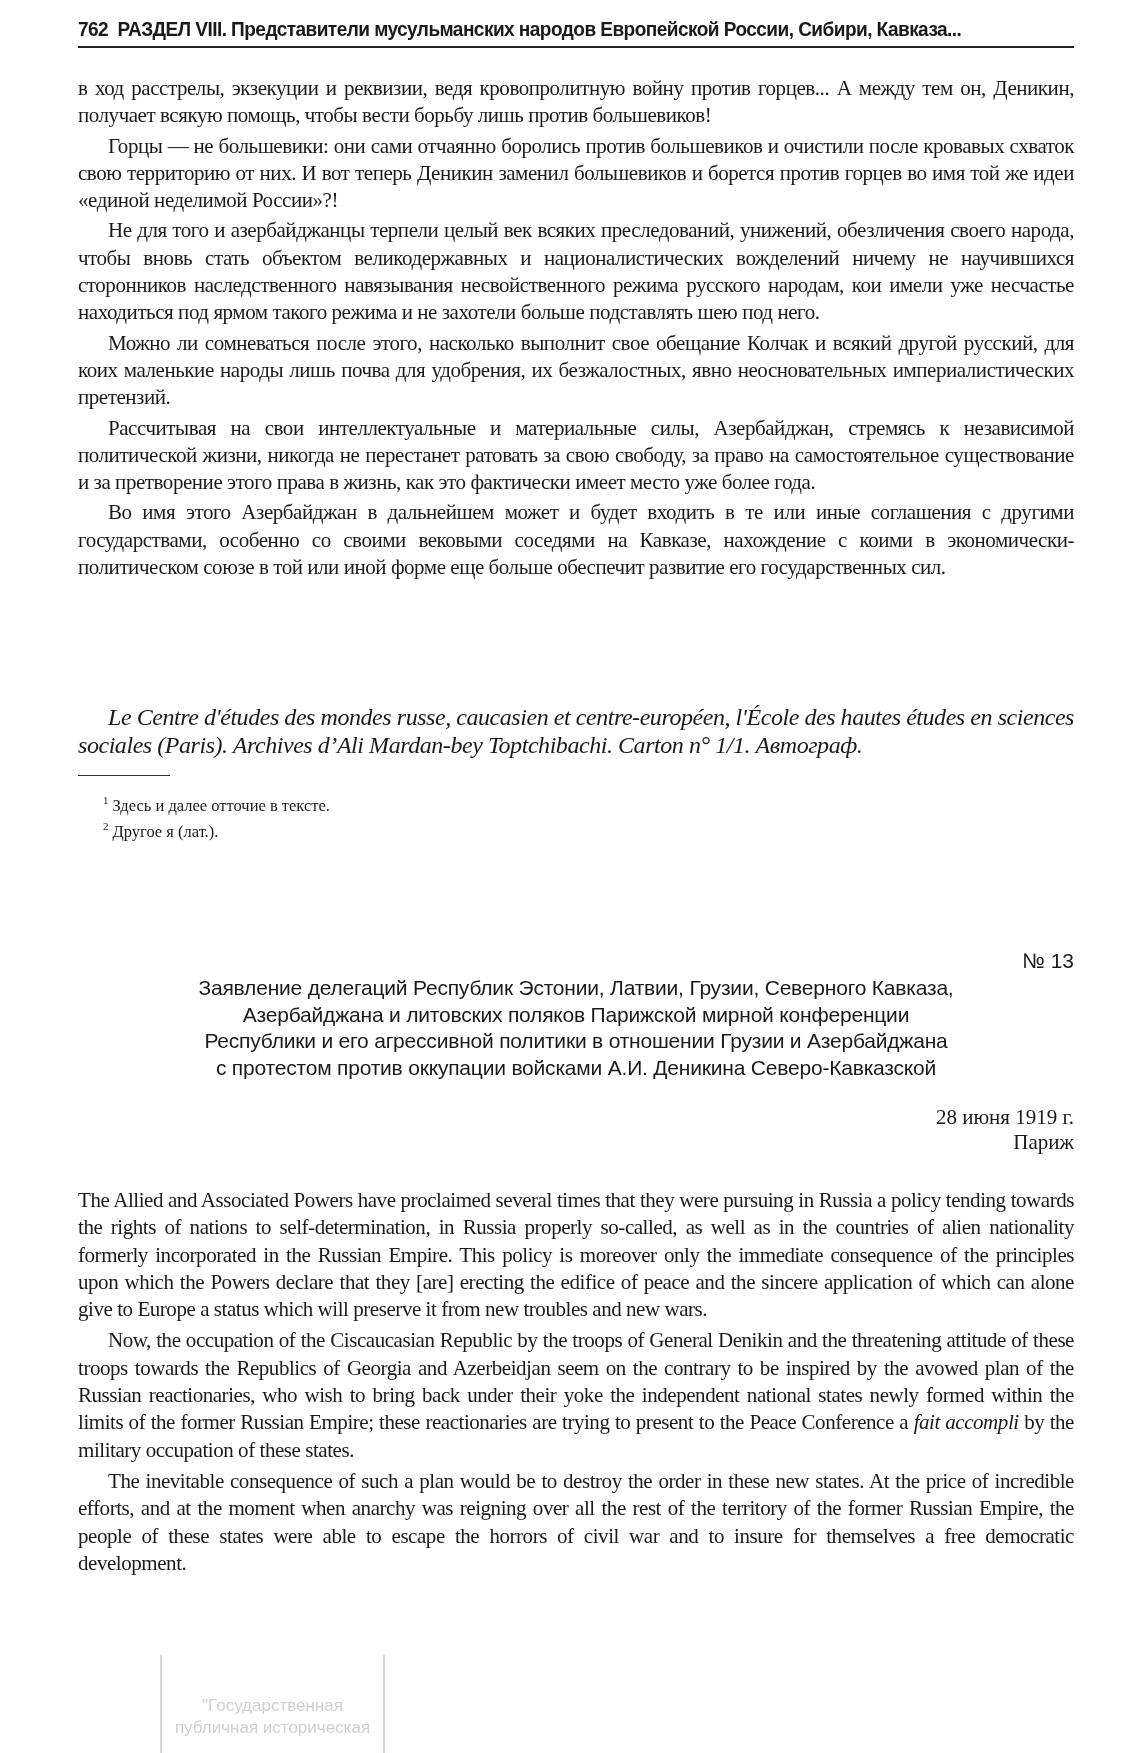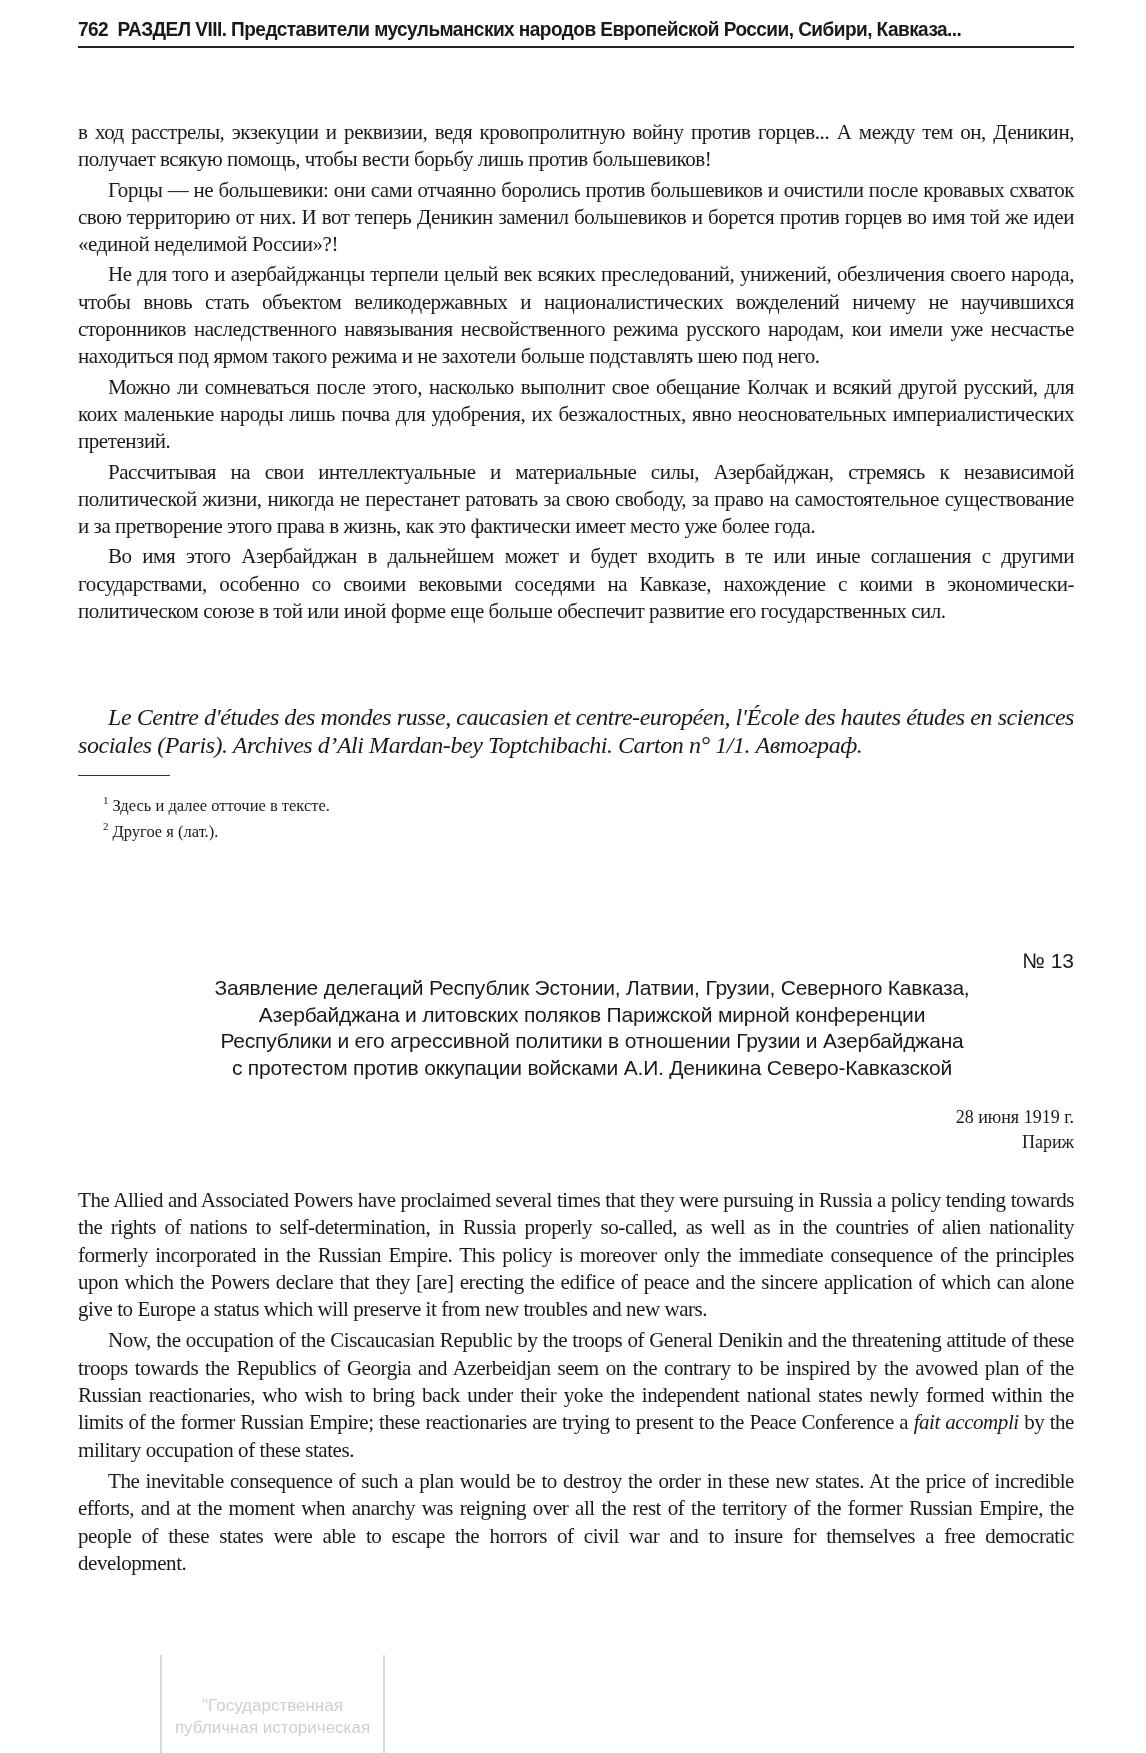--- a/index.html
+++ b/index.html
@@ -45,21 +45,21 @@
       position: absolute;
       top: 75px;
       left: 0;
       width: 996px;
       font-size: 21px;
       line-height: 27.3px;
       text-align: justify;
       letter-spacing: -0.45px;
     }
     .body-text p { margin: 0 0 3px 0; text-indent: 30px; }
-    .body-text p.first { text-indent: 0; margin-top: 44px; }
+    .body-text p.first { text-indent: 0; }
     .signature { margin: 0; text-indent: 30px; }
     .source {
       position: absolute;
       top: 703px;
       left: 0;
       width: 996px;
       font-size: 24px;
       line-height: 28px;
       font-style: italic;
       text-align: justify;
@@ -89,35 +89,35 @@
       left: 0;
       width: 996px;
       text-align: right;
       font-family: "Liberation Sans", sans-serif;
       font-size: 21px;
       line-height: 26px;
     }
     .doc-title {
       position: absolute;
       top: 975px;
-      left: 16px;
+      left: 0;
       width: 996px;
       text-align: center;
       font-family: "Liberation Sans", sans-serif;
       font-size: 21px;
       line-height: 26.5px;
       letter-spacing: -0.2px;
     }
     .doc-title div { white-space: nowrap; }
     .dateline {
       position: absolute;
       top: 1105px;
       right: 0;
       text-align: right;
-      font-size: 18px;
+      font-size: 21px;
       line-height: 25px;
     }
     .english {
       position: absolute;
       top: 1187px;
       left: 0;
       width: 996px;
       font-size: 21px;
       line-height: 27.3px;
       text-align: justify;

